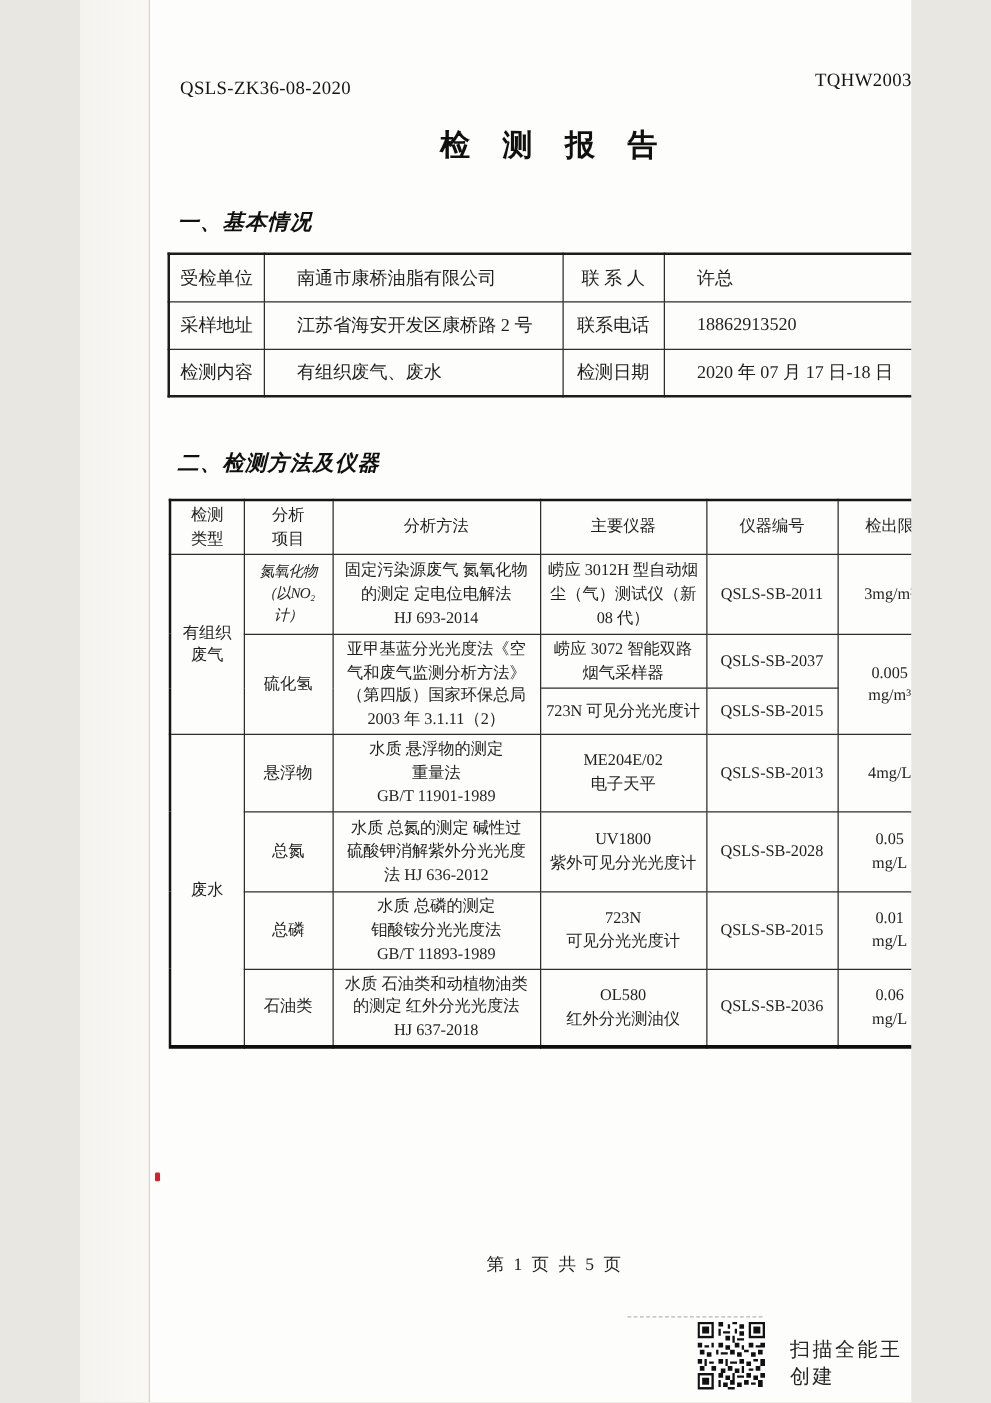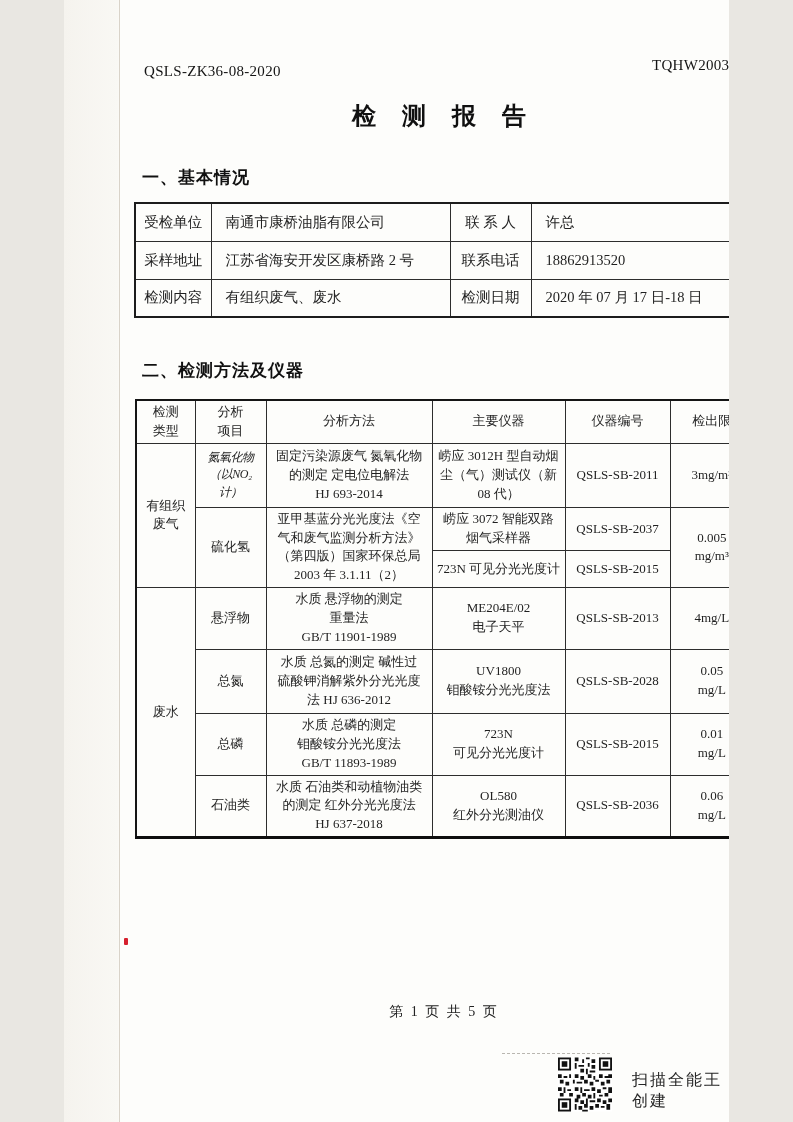--- a/index.html
+++ b/index.html
@@ -11,32 +11,32 @@
     overflow: hidden;
   }
   .scan-edge { position: absolute; left: 55px; top: 0; width: 1px; height: 1122px; background: #d9d3c9; }
   .code { position: absolute; font-size: 15px; letter-spacing: 0.3px; color: #141414; }
   .code-left { left: 80px; top: 63px; }
   .code-right { left: 588px; top: 57px; }
   .title {
     position: absolute; left: 70px; top: 100px; width: 620px;
     text-align: center; font-size: 24px; font-weight: bold; letter-spacing: 10px; color: #101010;
   }
-  .sec-heading { position: absolute; left: 78px; font-size: 17px; font-weight: bold; color: #101010; letter-spacing: 1px; }
+  .sec-heading { position: absolute; left: 78px; font-size: 17px; font-weight: bold; color: #101010; letter-spacing: 1px; font-style: italic; }
   .sec1 { top: 166px; }
   .sec2 { top: 359px; }
   table { border-collapse: collapse; table-layout: fixed; position: absolute; background: transparent; }
   td, th { border: 1px solid #2d2d2d; font-weight: normal; vertical-align: middle; }
   .preline { white-space: pre-line; }
   
   .t1 { left: 70px; top: 202px; width: 602px; border: 2px solid #1c1c1c; border-right: 0; font-size: 14.5px; }
   .t1 td:last-child { border-right: 0; }
   .t1 tr { height: 38px; }
   .t1 .lab { text-align: center; }
-  .t1 .val { text-align: left; padding-left: 14px; }
+  .t1 .val { text-align: left; padding-left: 26px; }
   
   .t2 { left: 71px; top: 399px; width: 618px; border: 2px solid #151515; border-bottom: 3px solid #0e0e0e; font-size: 13px; line-height: 1.45; }
   .t2 th, .t2 td { text-align: center; padding: 2px 3px; }
   .t2 .hd { height: 38px; }
   .r-nox { height: 64px; }
   .r-h2s-a { height: 42px; }
   .r-h2s-b { height: 36px; }
   .r-ss { height: 60px; }
   .r-tn { height: 64px; }
   .r-tp { height: 62px; }
@@ -158,21 +158,21 @@
 电子天平</td>
       <td>QSLS-SB-2013</td>
       <td class="preline">4mg/L</td>
     </tr>
     <tr class="r-tn">
       <td class="preline">总氮</td>
       <td class="preline">水质 总氮的测定 碱性过
 硫酸钾消解紫外分光光度
 法 HJ 636-2012</td>
       <td class="preline">UV1800
-钼酸铵分光光度法</td>
+紫外可见分光光度计</td>
       <td>QSLS-SB-2028</td>
       <td class="preline">0.05
 mg/L</td>
     </tr>
     <tr class="r-tp">
       <td class="preline">总磷</td>
       <td class="preline">水质 总磷的测定
 钼酸铵分光光度法
 GB/T 11893-1989</td>
       <td class="preline">723N

